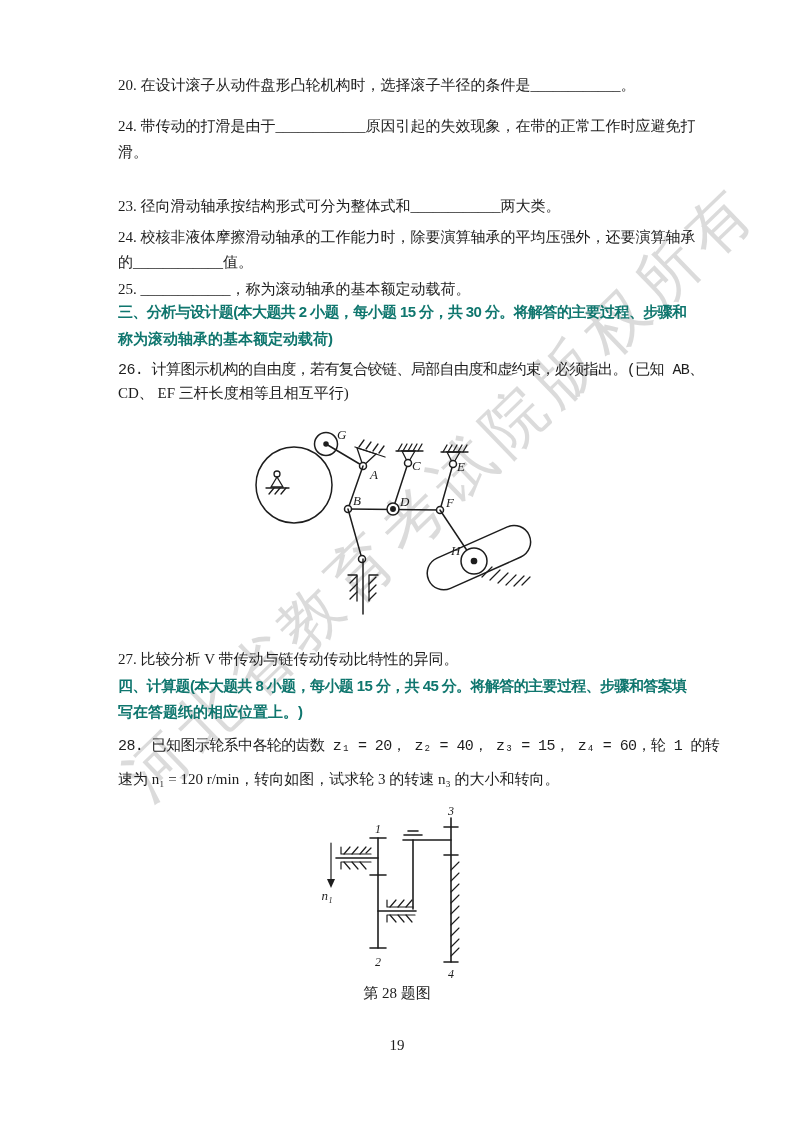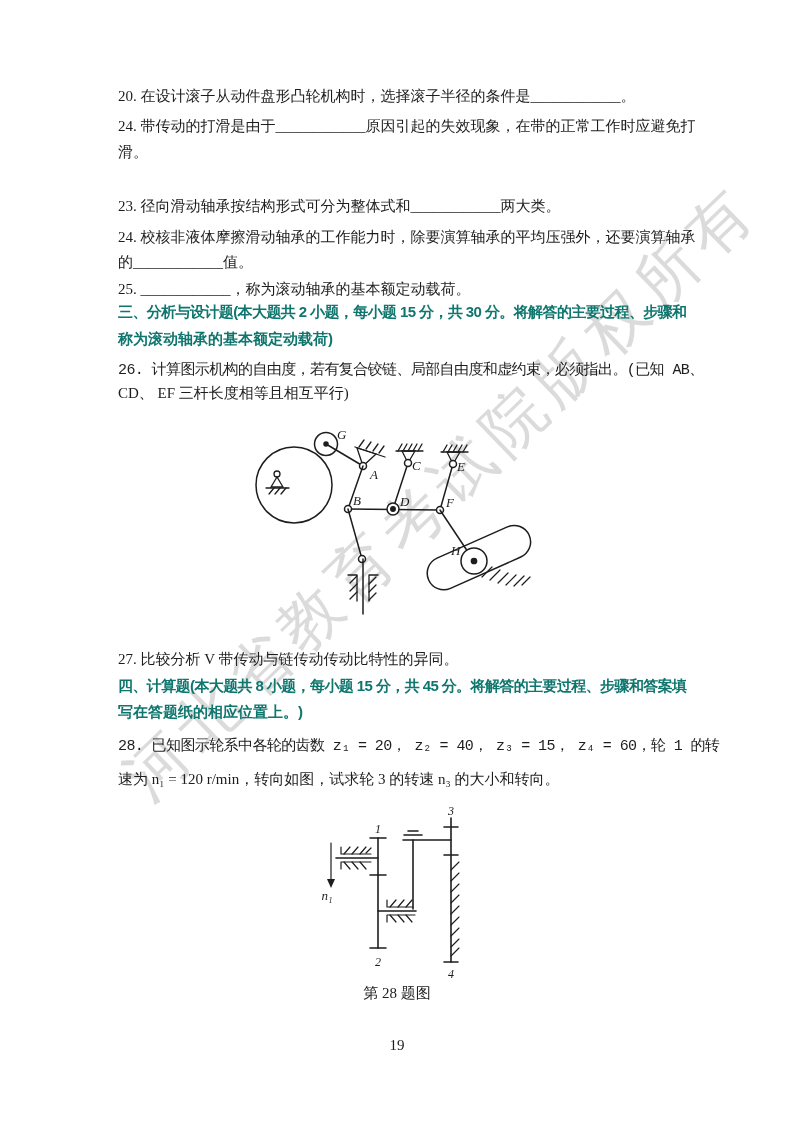--- a/index.html
+++ b/index.html
@@ -36,21 +36,21 @@
   }
   svg text.num { font-size:12px; }
 </style>
 </head>
 <body>
 
 <div class="page">
 
   <div class="watermark">河北省教育考试院版权所有</div>
 
-  <div class="tline" style="top:85px">20. 在设计滚子从动件盘形凸轮机构时，选择滚子半径的条件是____________。</div>
+  <div class="tline" style="top:74px">20. 在设计滚子从动件盘形凸轮机构时，选择滚子半径的条件是____________。</div>
   <div class="tline" style="top:115px">24. 带传动的打滑是由于____________原因引起的失效现象，在带的正常工作时应避免打</div>
   <div class="tline" style="top:141px">滑。</div>
   <div class="tline" style="top:195px">23. 径向滑动轴承按结构形式可分为整体式和____________两大类。</div>
   <div class="tline" style="top:226px">24. 校核非液体摩擦滑动轴承的工作能力时，除要演算轴承的平均压强外，还要演算轴承</div>
   <div class="tline" style="top:251px">的____________值。</div>
   <div class="tline" style="top:278px">25. ____________，称为滚动轴承的基本额定动载荷。</div>
   <div class="tline hdr tight" style="top:301px">三、分析与设计题(本大题共 2 小题，每小题 15 分，共 30 分。将解答的主要过程、步骤和</div>
   <div class="tline hdr" style="top:328px">称为滚动轴承的基本额定动载荷)</div>
   <div class="tline tight" style="top:360px">26. 计算图示机构的自由度，若有复合铰链、局部自由度和虚约束，必须指出。(已知 AB、</div>
   <div class="tline" style="top:382px">CD、 EF 三杆长度相等且相互平行)</div>

